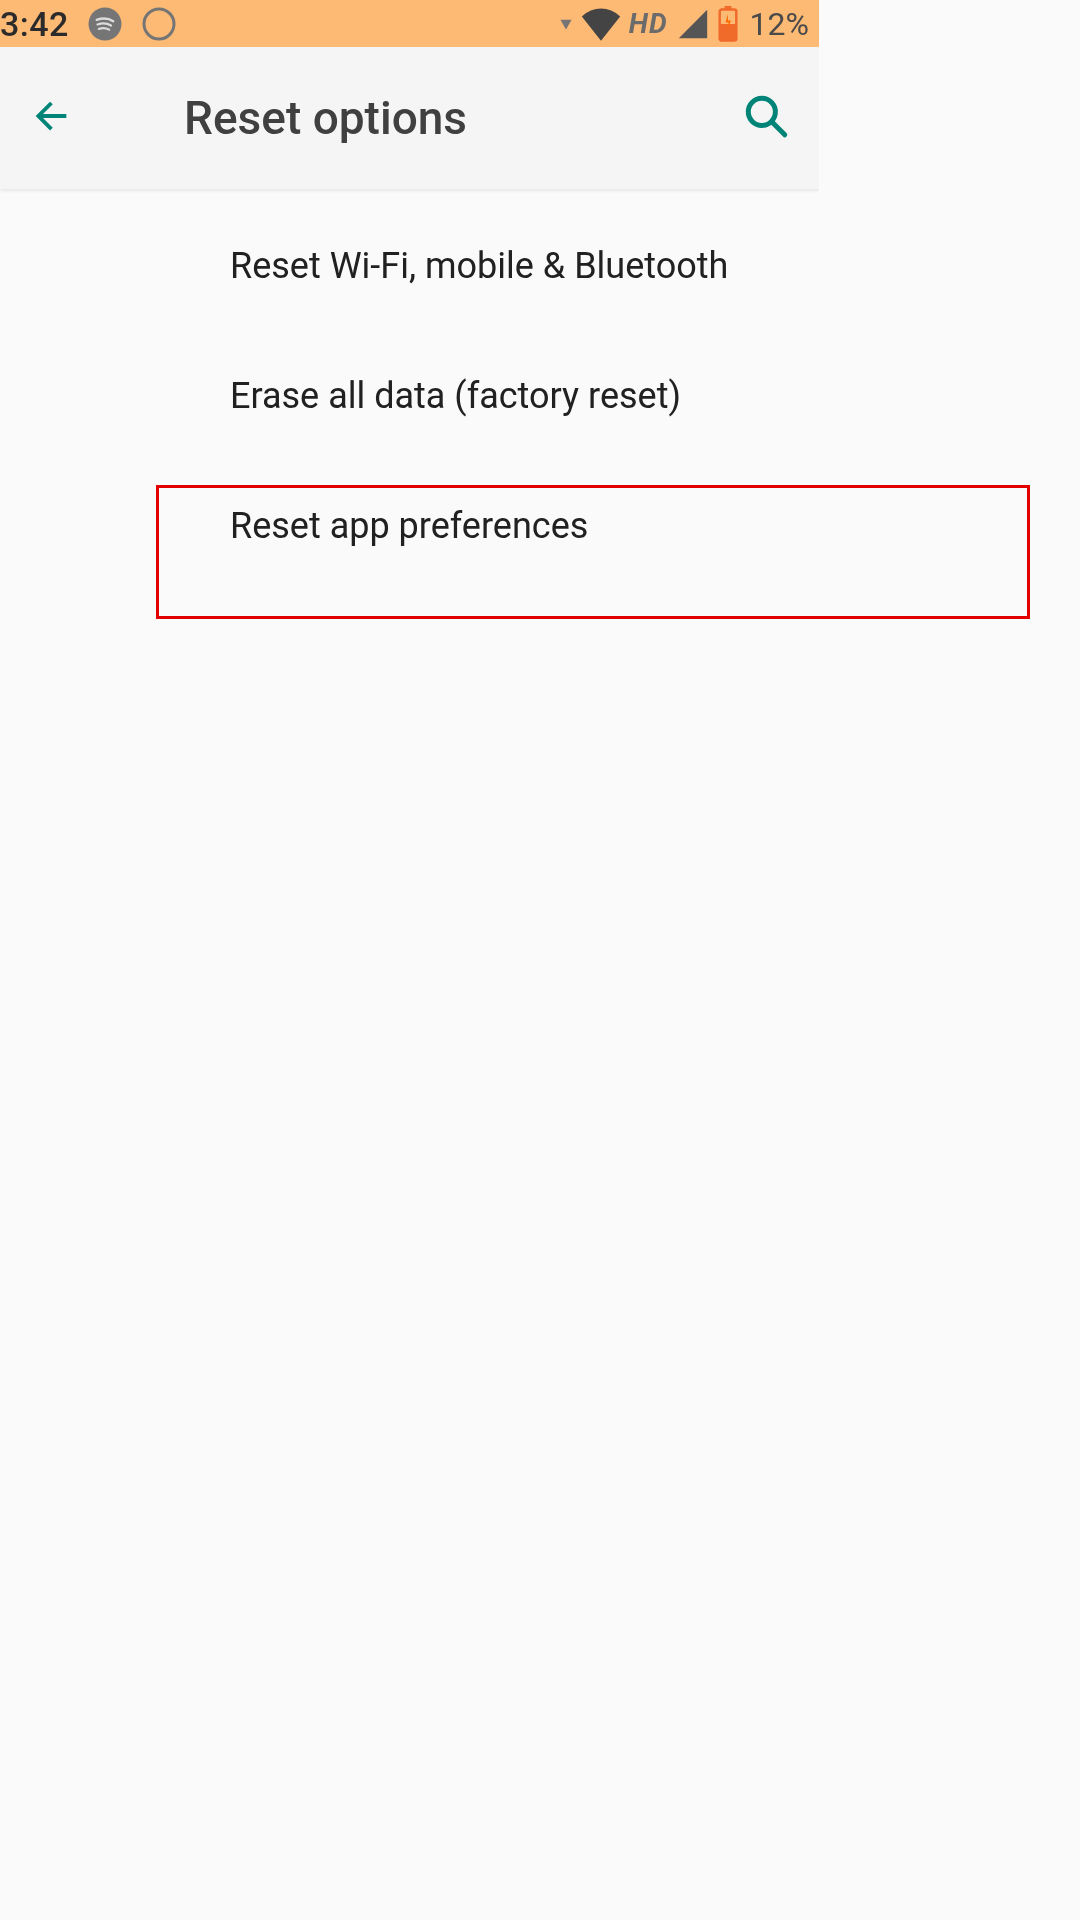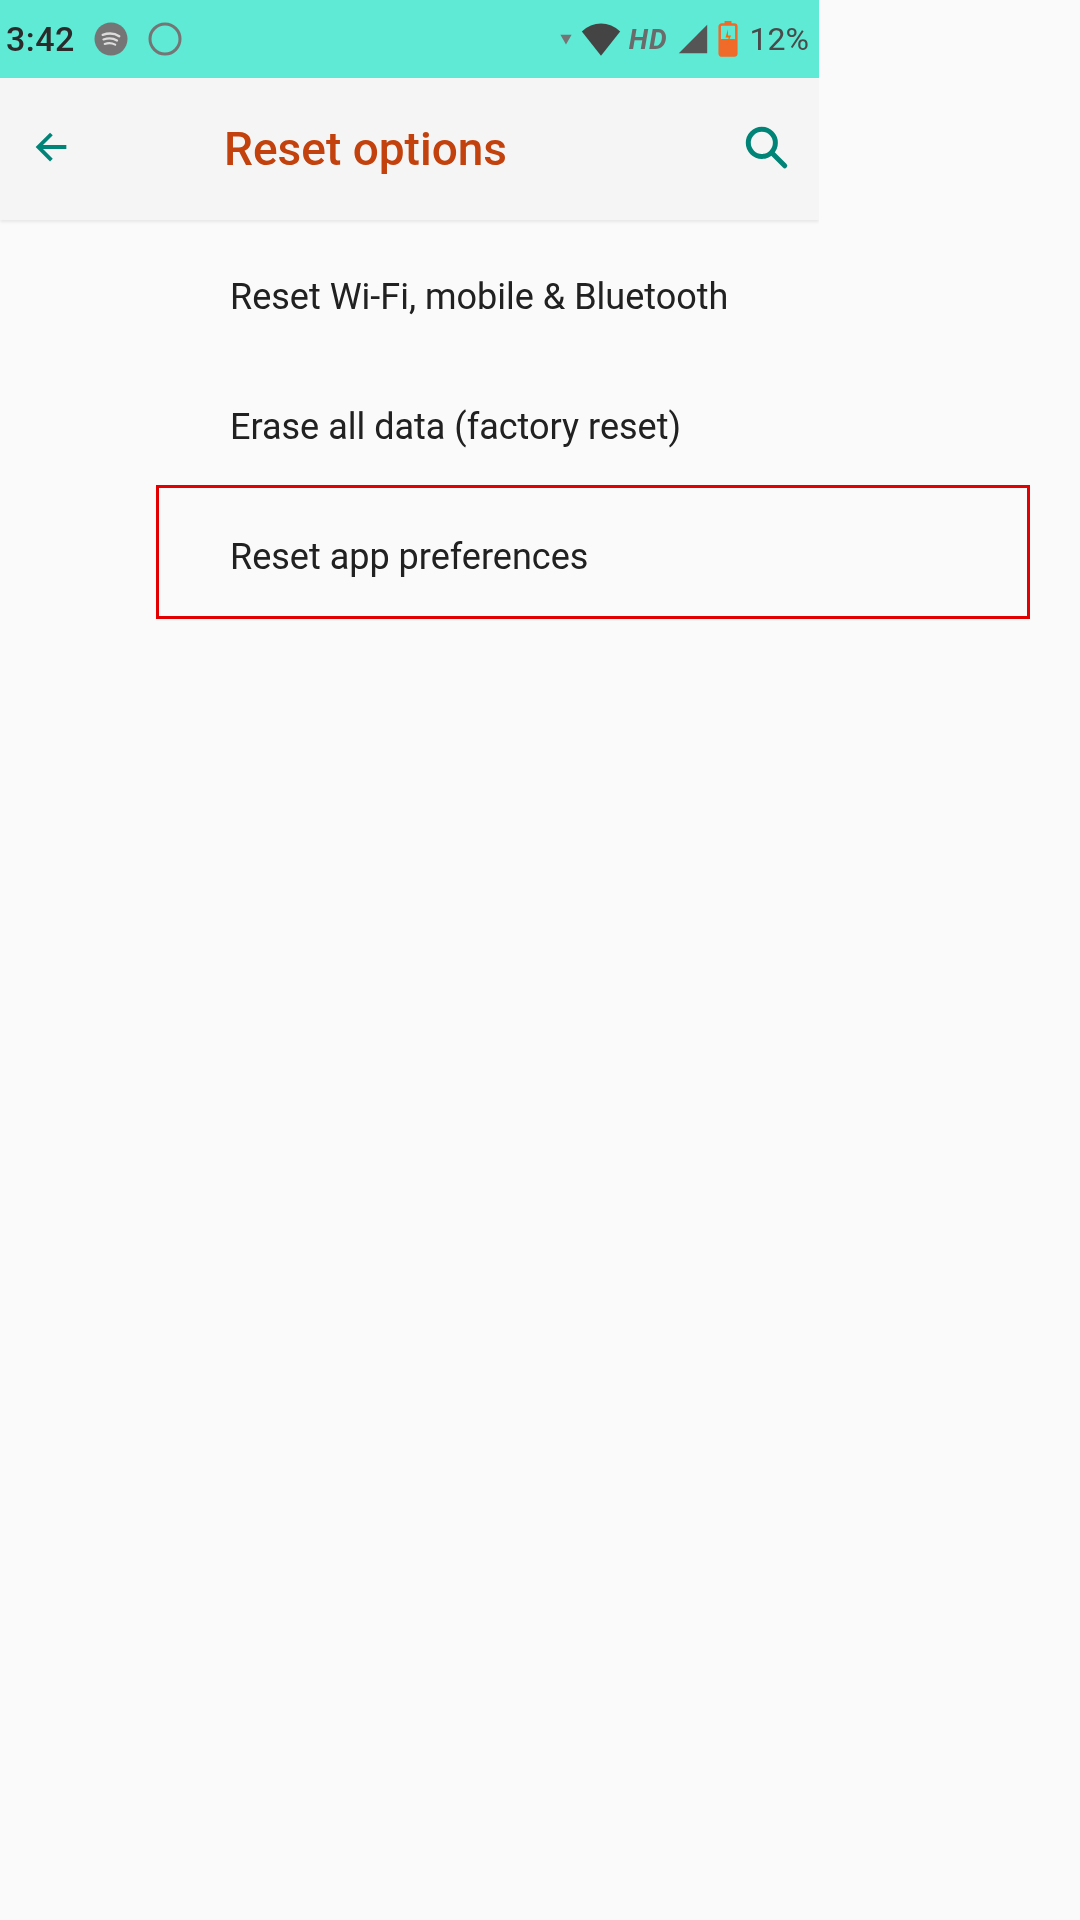--- a/index.html
+++ b/index.html
@@ -1,27 +1,27 @@
 <!DOCTYPE html>
 <html><head>
   <meta charset="utf-8">
   <style>
     * { margin: 0; padding: 0; box-sizing: border-box; }
     html, body { width: 819px; height: 1456px; font-family: Roboto, -apple-system, "Helvetica Neue", Arial, sans-serif; background: #fafafa; color: #2f2f2f; }
 
-    .status-bar { height: 78px; background: #5eead4; display: flex; align-items: center; justify-content: space-between; padding: 0 10px 0 6px; }
+    .status-bar { height: 47px; background: #fdba74; display: flex; align-items: center; justify-content: space-between; padding: 0 10px 0 0; }
     .status-left { display: flex; align-items: center; gap: 18px; }
     .status-right { display: flex; align-items: center; gap: 8px; }
     .status-time { font-size: 34px; font-weight: 500; letter-spacing: 0.5px; color: #2b2b2b; }
     .status-icon { display: inline-flex; align-items: center; justify-content: center; }
     .battery-pct { font-size: 32px; font-weight: 400; color: #4a4a4a; margin-left: 4px; }
 
     .appbar { height: 142px; background: #f5f5f5; display: flex; align-items: center; padding: 0 28px 0 28px; box-shadow: 0 2px 3px rgba(0,0,0,0.08); position: relative; }
     .appbar .back { width: 88px; display: flex; align-items: center; justify-content: flex-start; }
-    .appbar .title { font-size: 46px; font-weight: 500; color: #c2410c; margin-left: 108px; }
+    .appbar .title { font-size: 46px; font-weight: 500; color: #404040; margin-left: 68px; }
     .appbar .search { position: absolute; right: 28px; top: 50%; transform: translateY(-50%); }
 
     .content { padding-top: 12px; padding-left: 44px; }
     .item { padding: 44px 0 44px 186px; font-size: 36px; font-weight: 400; color: #212121; cursor: pointer; position: relative; }
 
     .hl-box { position: absolute; left: 156px; right: 50px; top: 485px; height: 134px; border: 3px solid #e20000; pointer-events: none; }
   </style>
 </head>
 <body>
 

